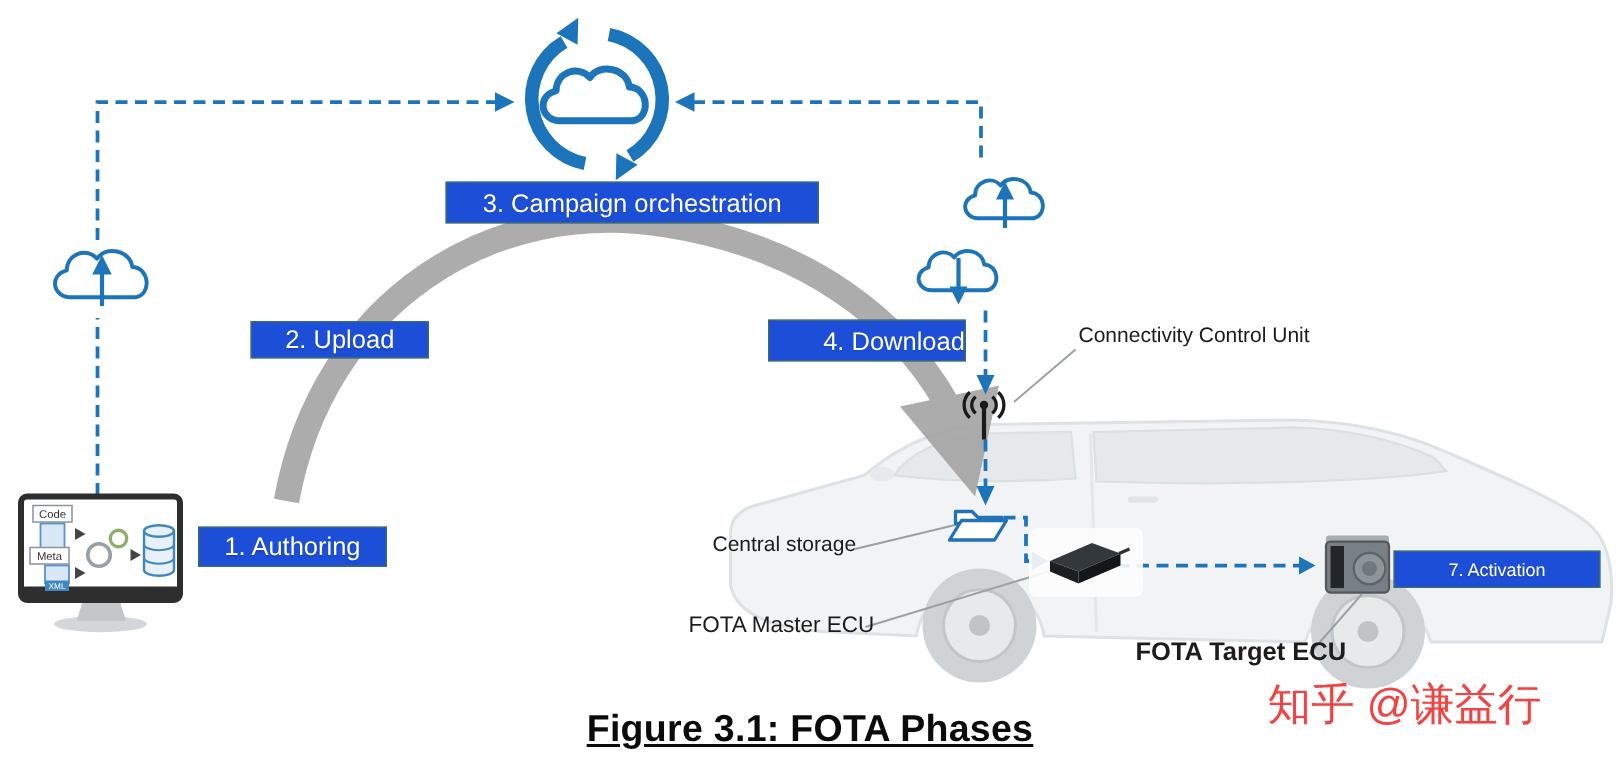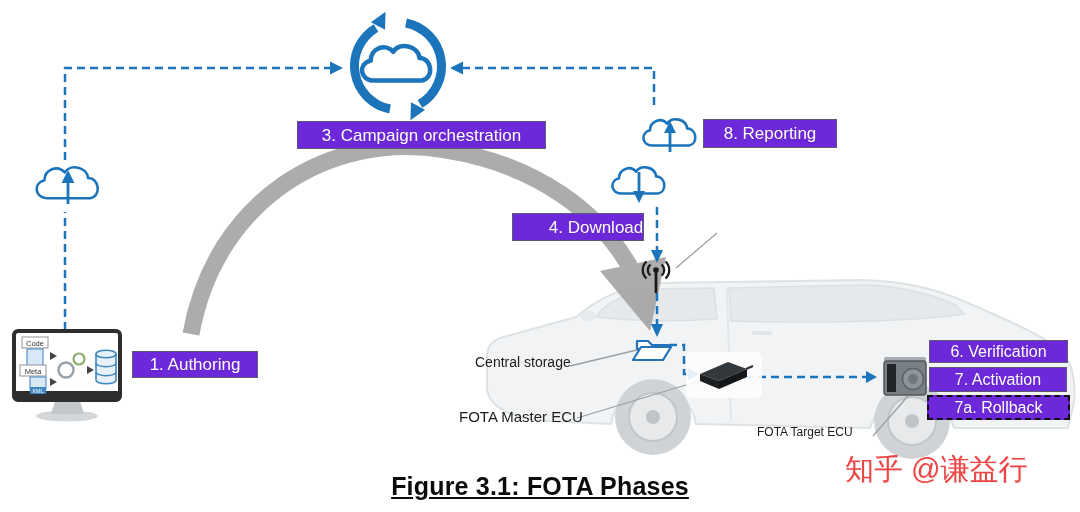--- a/index.html
+++ b/index.html
@@ -2,42 +2,42 @@
 <html><head>
 <meta charset="utf-8">
 <style>
   html,body{margin:0;padding:0;background:#ffffff;}
   #stage{
     position:relative;width:1080px;height:512px;background:#ffffff;
     overflow:hidden;font-family:"Liberation Sans",sans-serif;
   }
   #diagram-svg{position:absolute;left:0;top:0;}
   .phase{
-    position:absolute;background:#6d28d9;color:#ffffff;
+    position:absolute;background:#1d4ed8;color:#ffffff;
     display:flex;align-items:center;justify-content:center;
     font-size:17px;line-height:1;box-sizing:border-box;
     border:1px solid rgba(80,130,30,.55);white-space:nowrap;
     text-shadow:0 1px 1px rgba(0,0,0,.12);
   }
   .phase-1{left:132px;top:351px;width:126px;height:27px;}
   .phase-2{left:167px;top:214px;width:119px;height:25px;}
   .phase-3{left:297px;top:121px;width:249px;height:28px;}
   .phase-4{left:512px;top:213px;width:132px;height:28px;padding-left:36px;}
   .phase-5{left:737px;top:351px;width:131px;height:26px;}
   .phase-6{left:929px;top:340px;width:139px;height:23px;font-size:16px;}
-  .phase-7{left:929px;top:367px;width:138px;height:25px;font-size:16px;}
+  .phase-7{left:929px;top:367px;width:138px;height:25px;font-size:12px;}
   .phase-7a{left:927px;top:395px;width:143px;height:25px;font-size:16px;border:2px dashed #111111;}
   .phase-8{left:703px;top:119px;width:134px;height:29px;}
   .anno{
     position:absolute;color:#1c1c1c;font-size:14px;line-height:1.1;white-space:nowrap;
   }
   .anno-ccu{left:719px;top:216px;}
   .anno-storage{left:475px;top:355px;}
   .anno-master{left:459px;top:409px;font-size:15px;}
-  .anno-target{left:757px;top:426px;font-size:12px;}
+  .anno-target{left:757px;top:426px;font-size:17px;font-weight:bold;}
   .caption{
     position:absolute;left:0;top:472px;width:1080px;text-align:center;
     color:#0b0b0b;font-size:25px;font-weight:bold;letter-spacing:.2px;text-decoration:underline;
   }
   .watermark{
     position:absolute;left:845px;top:450px;font-size:29px;color:#ef4444;
     text-shadow:1px 1px 0 #f2f2f2;white-space:nowrap;
   }
 </style>
 </head>
@@ -186,26 +186,25 @@
       <g>
         <path d="M 96 354 v 26 a 10 3.8 0 0 0 20 0 v -26" fill="#e8f1fa" stroke="#3f87c0" stroke-width="1.6"></path>
         <ellipse cx="106" cy="354" rx="10" ry="3.8" fill="#e8f1fa" stroke="#3f87c0" stroke-width="1.6"></ellipse>
         <path d="M 96 363 a 10 3.8 0 0 0 20 0" fill="none" stroke="#3f87c0" stroke-width="1.4"></path>
         <path d="M 96 372 a 10 3.8 0 0 0 20 0" fill="none" stroke="#3f87c0" stroke-width="1.4"></path>
       </g>
     </g>
   </svg>
 
   <div class="phase phase-1">1. Authoring</div>
+  <div class="phase phase-2">2. Upload</div>
   <div class="phase phase-3">3. Campaign orchestration</div>
   <div class="phase phase-4">4. Download</div>
-  <div class="phase phase-6">6. Verification</div>
   <div class="phase phase-7">7. Activation</div>
-  <div class="phase phase-7a">7a. Rollback</div>
-  <div class="phase phase-8">8. Reporting</div>
-
+
+  <div class="anno anno-ccu">Connectivity Control Unit</div>
   <div class="anno anno-storage">Central storage</div>
   <div class="anno anno-master">FOTA Master ECU</div>
   <div class="anno anno-target">FOTA Target ECU</div>
 
   <div class="caption">Figure 3.1: FOTA Phases</div>
   <div class="watermark">知乎 @谦益行</div>
 </div>
 
 </body></html>

